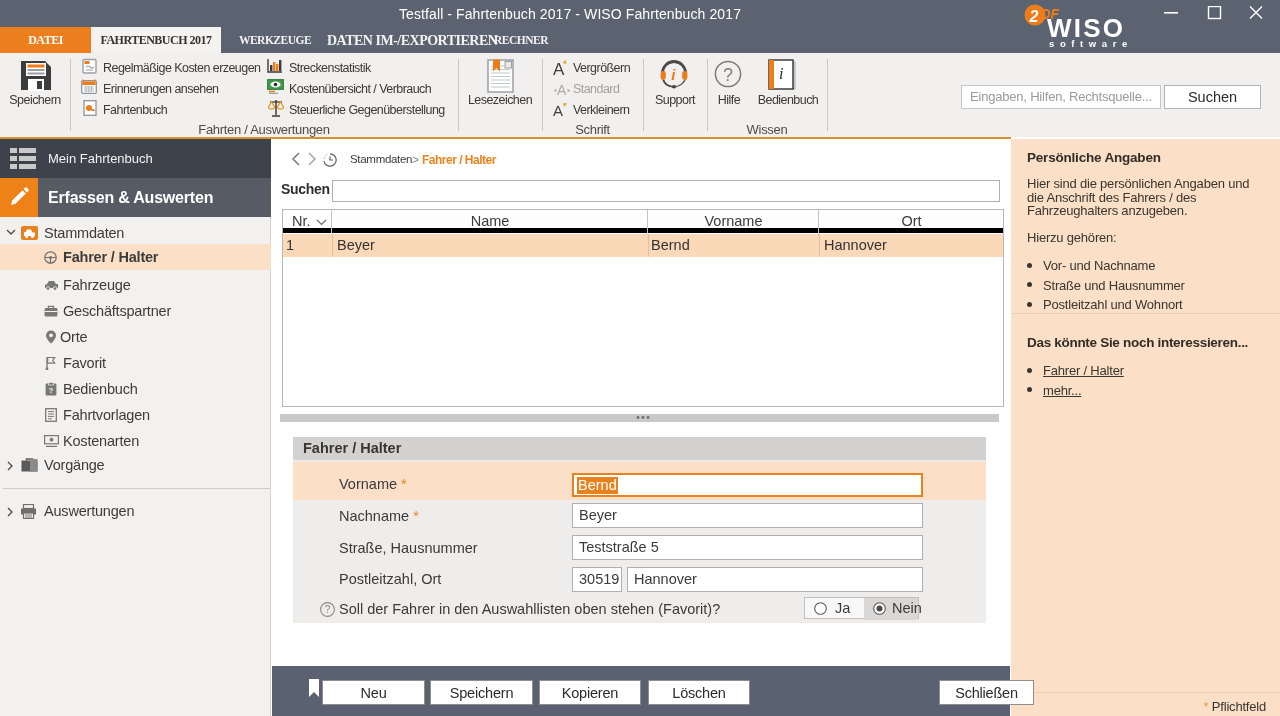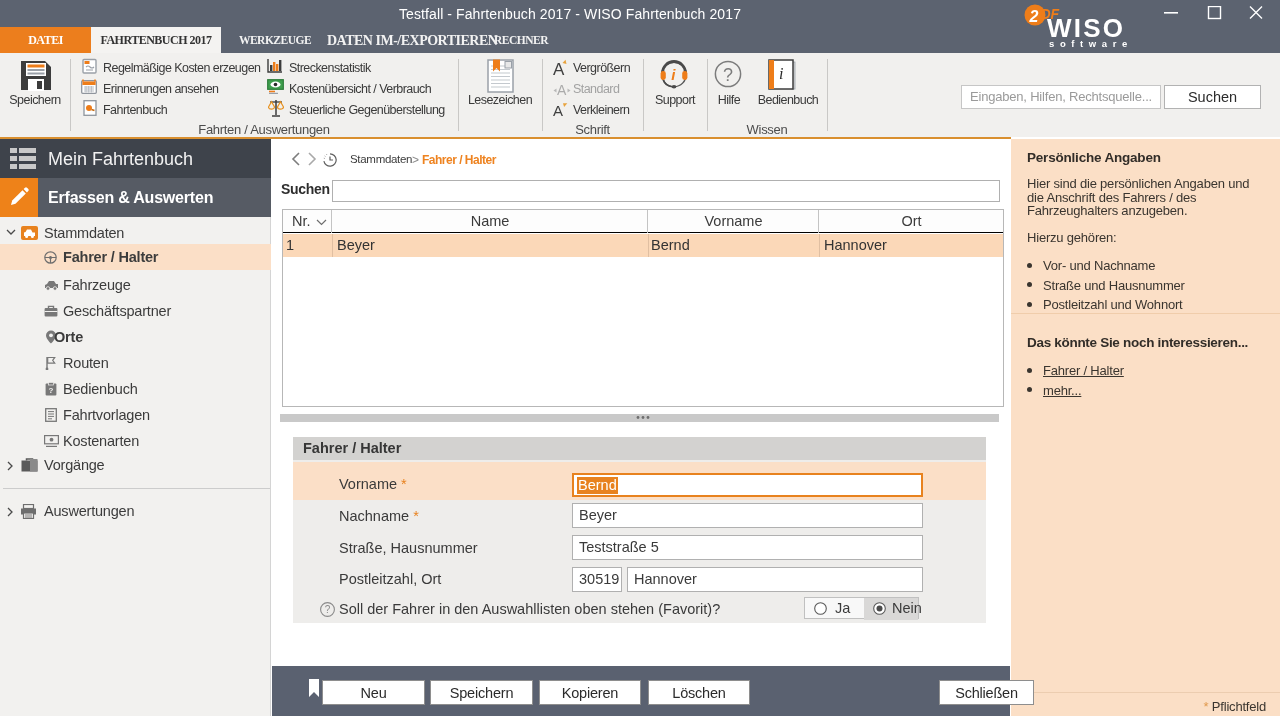--- a/index.html
+++ b/index.html
@@ -196,21 +196,21 @@
     <svg class="abs" style="left:10px;top:9px" width="26" height="21" viewBox="0 0 26 21">
       <g fill="#c9c9c9">
         <rect x="0" y="0" width="7" height="5"></rect>
           <rect x="9" y="0" width="17" height="5"></rect>
         <rect x="0" y="8" width="7" height="5"></rect>
           <rect x="9" y="8" width="17" height="5"></rect>
         <rect x="0" y="16" width="7" height="5"></rect>
           <rect x="9" y="16" width="17" height="5"></rect>
       </g>
     </svg>
-    <div class="abs" style="left:48px;top:0;height:39px;line-height:40px;font-size:18px;">Mein Fahrtenbuch</div>
+    <div class="abs" style="left:48px;top:0;height:39px;line-height:40px;font-size:13px;">Mein Fahrtenbuch</div>
   </div>
   <div id="sb-head2" class="abs">
     <div id="sb-orange" class="abs">
       <svg class="abs" style="left:8px;top:8px" width="22" height="22" viewBox="0 0 22 22">
         <path d="M3 19 L4.2 14.5 L14.5 4.2 L17.8 7.5 L7.5 17.8 Z" fill="#fff"></path>
         <path d="M15.6 3.1 L17 1.7 a1.4 1.4 0 0 1 2 0 L20.3 3 a1.4 1.4 0 0 1 0 2 L18.9 6.4 Z" fill="#fff"></path>
       </svg>
     </div>
     <div class="abs" style="left:48px;top:0;height:39px;line-height:40px;font-size:16px;font-weight:bold;letter-spacing:-0.2px;">Erfassen &amp; Auswerten</div>
   </div>
@@ -252,29 +252,29 @@
         <circle cx="4" cy="8.5" r="1.8" fill="#787878" stroke="#f2f1ef" stroke-width="0.8"></circle>
         <circle cx="11" cy="8.5" r="1.8" fill="#787878" stroke="#f2f1ef" stroke-width="0.8"></circle>
       </svg>
       <span style="position:absolute;left:63px;">Fahrzeuge</span>
     </div>
     <div class="treerow" style="top:107px;">
       <svg class="abs" style="left:45px;top:6px" width="12" height="14" viewBox="0 0 12 14">
         <path d="M6 0.5 a5 5 0 0 1 5 5 c0 3.5 -5 8 -5 8 s-5 -4.5 -5 -8 a5 5 0 0 1 5 -5 z" fill="#787878"></path>
         <circle cx="6" cy="5.3" r="1.9" fill="#f2f1ef"></circle>
       </svg>
-      <span style="position:absolute;left:54px;font-weight:bold;">Orte</span>
+      <span style="position:absolute;left:60px;">Orte</span>
     </div>
     <div class="treerow" style="top:133px;">
       <svg class="abs" style="left:44px;top:6px" width="14" height="14" viewBox="0 0 14 14">
         <path d="M3 1 v12" stroke="#787878" stroke-width="1.4"></path>
         <path d="M3.7 1.5 h7 l-2 2.8 l2 2.8 h-7 z" fill="none" stroke="#787878" stroke-width="1.2"></path>
         <circle cx="3" cy="13" r="1.4" fill="#787878"></circle>
       </svg>
-      <span style="position:absolute;left:63px;">Routen</span>
+      <span style="position:absolute;left:63px;">Favorit</span>
     </div>
     <div class="treerow" style="top:159px;">
       <svg class="abs" style="left:45px;top:6px" width="12" height="14" viewBox="0 0 12 14">
         <rect x="0.6" y="1.6" width="10.8" height="11.8" rx="1" fill="#787878"></rect>
         <rect x="3.5" y="0.4" width="5" height="2.6" fill="#787878" stroke="#f2f1ef" stroke-width="0.7"></rect>
         <text x="3.6" y="10.5" font-size="8" fill="#f2f1ef" font-weight="bold">?</text>
       </svg>
       <span style="position:absolute;left:63px;">Bedienbuch</span>
     </div>
     <div class="treerow" style="top:185px;">
@@ -333,21 +333,21 @@
   <div class="abs" style="left:0;top:14px;font-size:12px;color:#3c3c3c;letter-spacing:-0.3px;">
     <span class="abs" style="left:78px;white-space:nowrap;font-size:11.5px;">Stammdaten</span>
     <span class="abs" style="left:140px;white-space:nowrap;color:#8a8a8a;">&gt;</span>
     <span class="abs" style="left:150px;white-space:nowrap;color:#ee8320;font-weight:bold;letter-spacing:-0.5px;">Fahrer / Halter</span>
   </div>
 
   <div class="abs" style="left:9px;top:42px;font-size:14px;font-weight:bold;color:#2e2e2e;letter-spacing:-0.3px;">Suchen</div>
   <div class="abs" style="left:60px;top:41px;width:668px;height:22px;background:#fff;border:1px solid #b0b0b0;"></div>
 
   <div class="abs" style="left:10px;top:70px;width:722px;height:198px;background:#fff;border:1px solid #b7b7b7;">
-    <div style="position:absolute;left:0;top:0;width:720px;height:23px;border-bottom:1px solid #000000;background:#fdfdfd;font-size:14.5px;color:#3b3b3b;">
+    <div style="position:absolute;left:0;top:0;width:720px;height:23px;border-bottom:5px solid #000000;background:#fdfdfd;font-size:14.5px;color:#3b3b3b;">
       <div style="position:absolute;left:0;top:0;width:49px;height:23px;border-right:1px solid #c4c4c4;line-height:23px;">
           <span style="position:absolute;left:9px;">Nr.</span>
         <svg style="position:absolute;left:33px;top:9px" width="11" height="7" viewBox="0 0 11 7">
             <path d="M1 1 L5.5 5.5 L10 1" stroke="#6e6e6e" stroke-width="1.2" fill="none"></path>
           </svg>
       </div>
       <div style="position:absolute;left:50px;top:0;width:315px;height:23px;border-right:1px solid #c4c4c4;line-height:23px;text-align:center;">Name</div>
       <div style="position:absolute;left:366px;top:0;width:170px;height:23px;border-right:1px solid #c4c4c4;line-height:23px;text-align:center;">Vorname</div>
       <div style="position:absolute;left:537px;top:0;width:183px;height:23px;line-height:23px;text-align:center;">Ort</div>
     </div>

